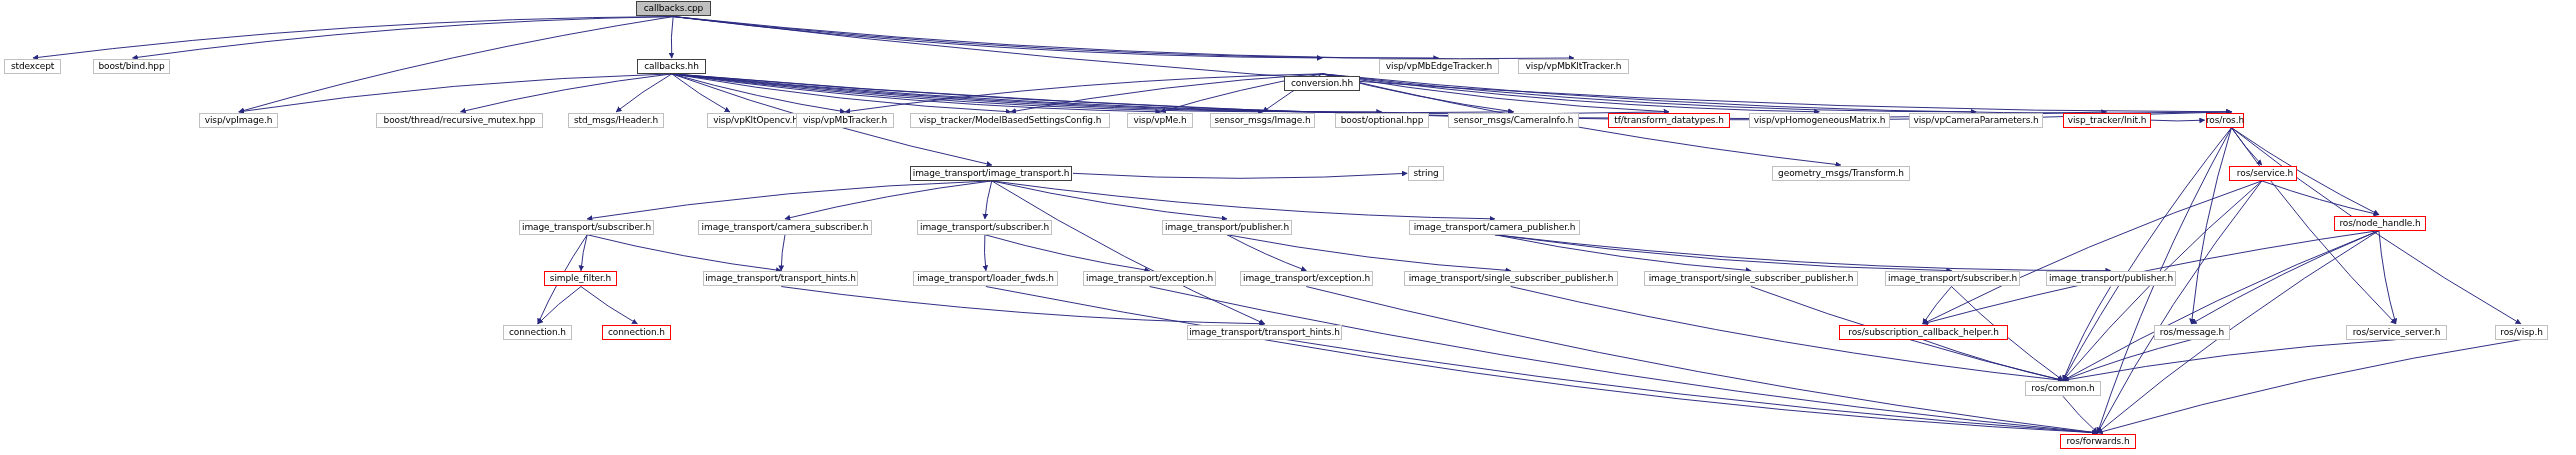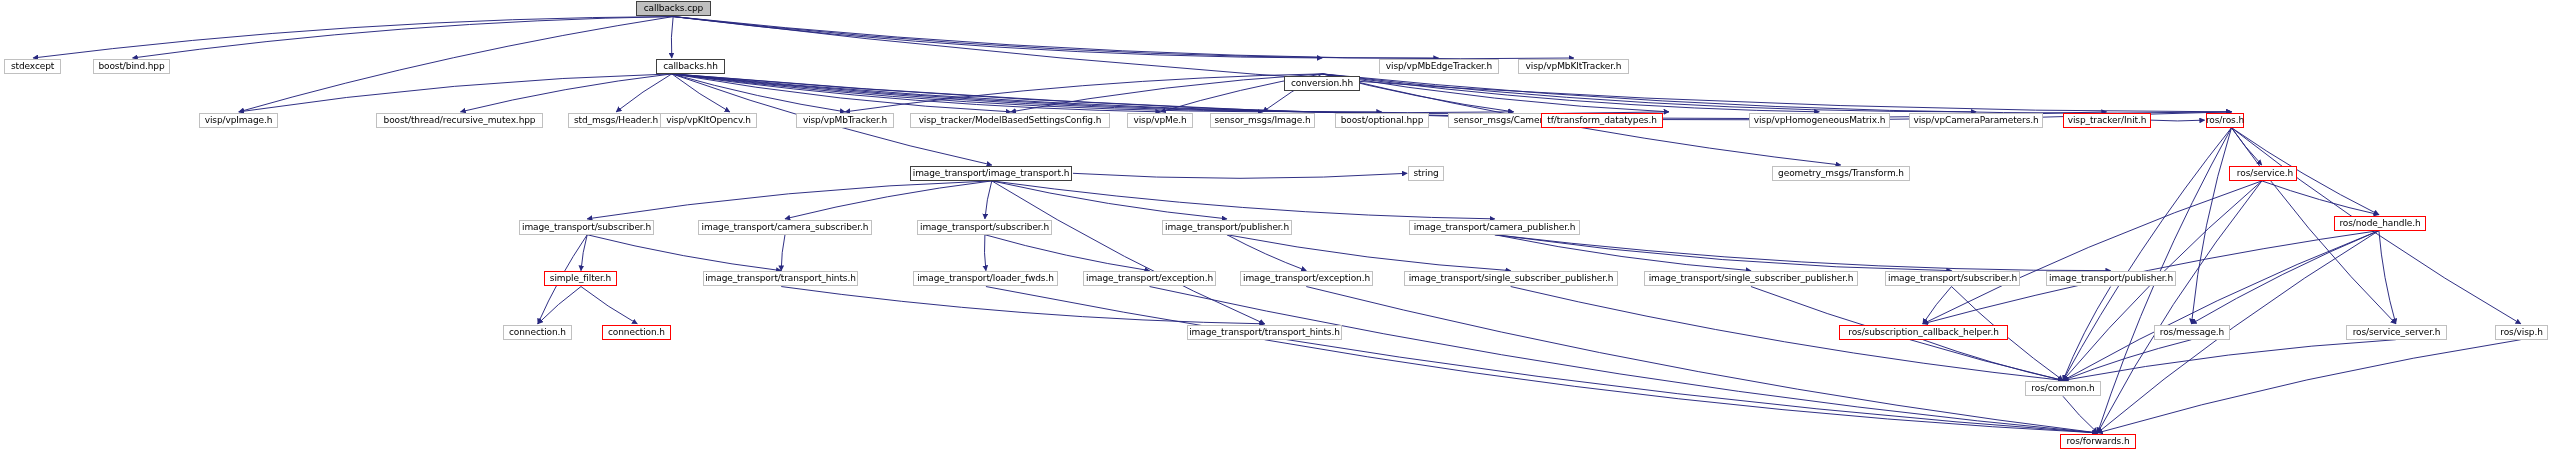--- a/index.html
+++ b/index.html
@@ -134,63 +134,63 @@
   <div id="node-layer">
       <div class="node root" style="left: 636px; top: 1.4px; width: 75px;">
         <span class="lbl">callbacks.cpp</span>
       </div>
       <div class="node" style="left: 4.1px; top: 59px; width: 57px;">
         <span class="lbl">stdexcept</span>
       </div>
       <div class="node" style="left: 93px; top: 59px; width: 77px;">
         <span class="lbl">boost/bind.hpp</span>
       </div>
-      <div class="node solid" style="left: 637px; top: 59px; width: 69px; margin-left: 19px;">
+      <div class="node solid" style="left: 637px; top: 59px; width: 69px;">
         <span class="lbl">callbacks.hh</span>
       </div>
       <div class="node solid" style="left: 1284px; top: 76px; width: 76px;">
         <span class="lbl">conversion.hh</span>
       </div>
       <div class="node" style="left: 1379px; top: 59px; width: 120px;">
         <span class="lbl">visp/vpMbEdgeTracker.h</span>
       </div>
       <div class="node" style="left: 1518px; top: 59px; width: 111px;">
         <span class="lbl">visp/vpMbKltTracker.h</span>
       </div>
       <div class="node" style="left: 199px; top: 113px; width: 79px;">
         <span class="lbl">visp/vpImage.h</span>
       </div>
       <div class="node" style="left: 376px; top: 113px; width: 167px;">
         <span class="lbl">boost/thread/recursive_mutex.hpp</span>
       </div>
       <div class="node" style="left: 568px; top: 113px; width: 96px;">
         <span class="lbl">std_msgs/Header.h</span>
       </div>
-      <div class="node" style="left: 660px; top: 113px; width: 97px;">
+      <div class="node" style="left: 707px; top: 113px; width: 97px;">
         <span class="lbl">visp/vpKltOpencv.h</span>
       </div>
       <div class="node" style="left: 796px; top: 113px; width: 98px;">
         <span class="lbl">visp/vpMbTracker.h</span>
       </div>
       <div class="node" style="left: 910px; top: 113px; width: 200px;">
         <span class="lbl">visp_tracker/ModelBasedSettingsConfig.h</span>
       </div>
       <div class="node" style="left: 1127px; top: 113px; width: 66px;">
         <span class="lbl">visp/vpMe.h</span>
       </div>
       <div class="node" style="left: 1210px; top: 113px; width: 105px;">
         <span class="lbl">sensor_msgs/Image.h</span>
       </div>
       <div class="node" style="left: 1335px; top: 113px; width: 94px;">
         <span class="lbl">boost/optional.hpp</span>
       </div>
       <div class="node" style="left: 1448px; top: 113px; width: 131px;">
         <span class="lbl">sensor_msgs/CameraInfo.h</span>
       </div>
-      <div class="node red" style="left: 1541px; top: 113px; width: 122px;">
+      <div class="node red" style="left: 1608px; top: 113px; width: 122px;">
         <span class="lbl">tf/transform_datatypes.h</span>
       </div>
       <div class="node" style="left: 1749px; top: 113px; width: 141px;">
         <span class="lbl">visp/vpHomogeneousMatrix.h</span>
       </div>
       <div class="node" style="left: 1909px; top: 113px; width: 134px;">
         <span class="lbl">visp/vpCameraParameters.h</span>
       </div>
       <div class="node red" style="left: 2063px; top: 113px; width: 88px;">
         <span class="lbl">visp_tracker/Init.h</span>

